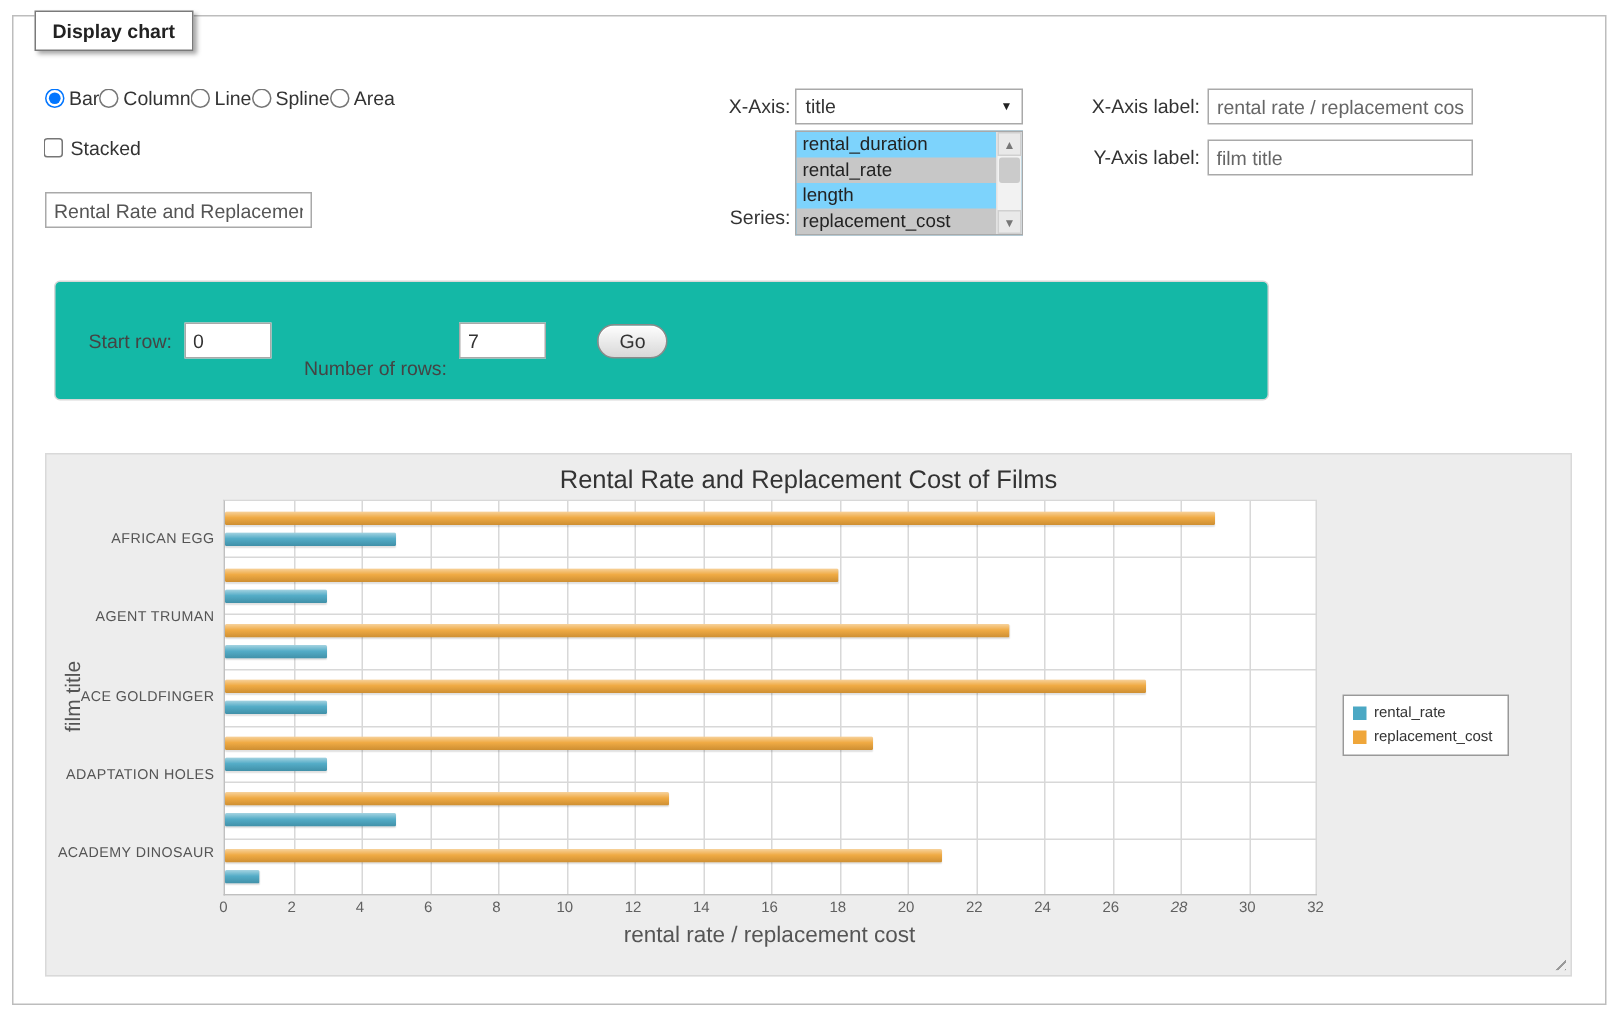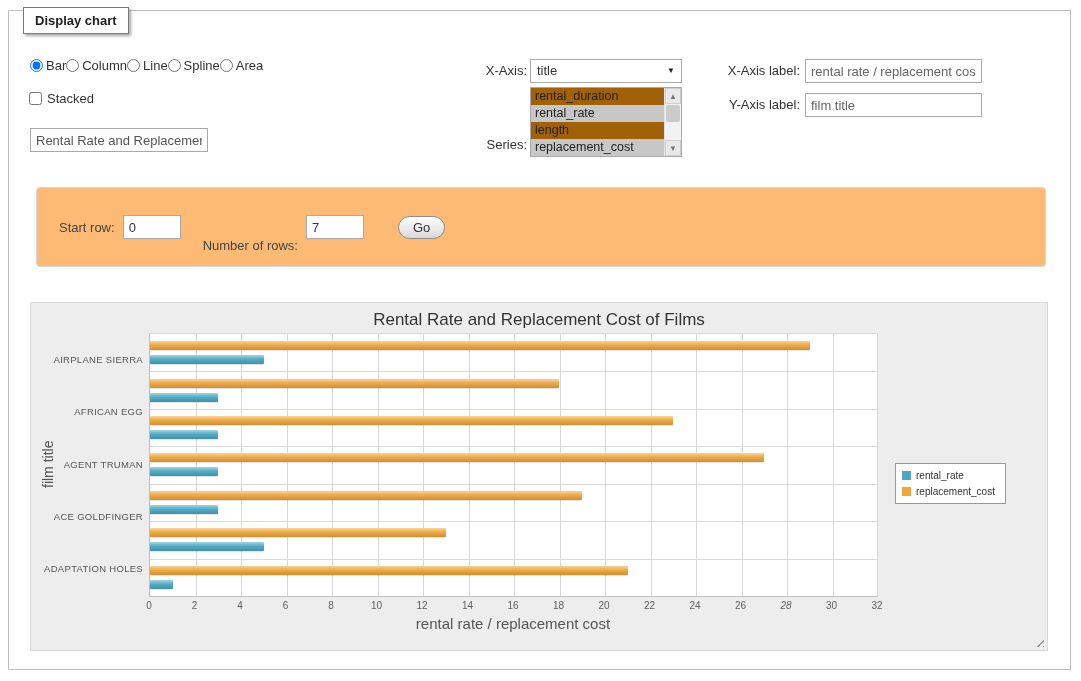--- a/index.html
+++ b/index.html
@@ -30,33 +30,33 @@
   .series-lbl { left:428px; top:124px; width:90px; line-height:20px; }
   .xlabel-lbl { left:696px; top:48px; width:95px; line-height:24px; }
   .ylabel-lbl { left:696px; top:82px; width:95px; line-height:24px; }
 
   .select { position:absolute; left:521px; top:48px; width:152px; height:24px;
     border:1px solid #a9a9a9; background:#fff; box-sizing:border-box;
     font-size:13px; color:#333; line-height:22px; padding:0 6px; }
   .select-arrow { position:absolute; right:6px; top:0; font-size:8px; line-height:22px; color:#222; }
 
   .listbox { position:absolute; left:521px; top:76px; width:152px; height:70px;
-    background:#a16207; border:1px solid #a9a9a9; box-sizing:border-box; }
+    background:#7dd3fc; border:1px solid #a9a9a9; box-sizing:border-box; }
   .listbox-options { position:absolute; left:0; top:0; right:17px; bottom:0; overflow:hidden; }
   .list-option { height:17px; line-height:17px; padding-left:4px; font-size:12.5px; color:#222; white-space:nowrap; }
   .list-option.selected { background:#c7c7c7; }
   .scrollbar { position:absolute; right:0; top:0; bottom:0; width:17px; background:#f2f2f2; border-left:1px solid #e2e2e2; box-sizing:border-box; }
   .sb-btn { position:absolute; left:0; width:16px; height:16px; background:#e9e9e9; color:#777; font-size:8px;
     display:flex; align-items:center; justify-content:center; border:1px solid #d0d0d0; box-sizing:border-box; }
   .sb-up { top:0; } .sb-down { bottom:0; }
   .sb-thumb { position:absolute; left:1px; top:17px; width:14px; height:17px; background:#cbcbcb; border-radius:2px; }
 
   
-  .row-panel { position:absolute; left:27px; top:176px; width:1010px; height:80px;
-    background:#fdba74; border:1px solid #d8d8d8; border-radius:4px; box-sizing:border-box;
+  .row-panel { position:absolute; left:27px; top:176px; width:810px; height:80px;
+    background:#14b8a6; border:1px solid #d8d8d8; border-radius:4px; box-sizing:border-box;
     display:flex; align-items:center; padding-left:22px; gap:8px; }
   .lbl2 { font-size:13px; color:#444; }
   .nrows { margin-left:14px;margin-top:37px; }
   .num-input { position:static; width:58px; color:#333; }
   .go-btn { margin-left:26px; padding:3px 14px; border:1px solid #8a8a8a; border-radius:12px;
     background:linear-gradient(#fefefe,#d8d8d8); font-family:"Liberation Sans", sans-serif;
     font-size:13px; color:#333; box-shadow:inset 0 1px 0 #fff; cursor:pointer; }
 
   
   .chart-panel { position:absolute; left:21px; top:291px; width:1018px; height:349px;
@@ -156,25 +156,25 @@
     <input class="text-input num-input" value="0" style="">
     <span class="lbl2 nrows">Number of rows:</span>
     <input class="text-input num-input" value="7" style="">
     <button class="go-btn">Go</button>
   </div>
 
   <div class="chart-panel">
     <div class="chart-title">Rental Rate and Replacement Cost of Films</div>
     <div class="y-axis-title">film title</div>
     <div class="cat-labels">
-        <div class="cat-label">AIRPLANE SIERRA</div>
         <div class="cat-label">AFRICAN EGG</div>
         <div class="cat-label">AGENT TRUMAN</div>
         <div class="cat-label">ACE GOLDFINGER</div>
         <div class="cat-label">ADAPTATION HOLES</div>
+        <div class="cat-label">ACADEMY DINOSAUR</div>
       </div>
     <div class="plot">
       <div class="rows">
           <div class="cat-row">
             <div class="bar" style="width: 90.5938%; background-color: rgb(239, 166, 58);"></div>
             <div class="bar" style="width: 15.5938%; background-color: rgb(75, 168, 196);"></div>
           </div>
           <div class="cat-row">
             <div class="bar" style="width: 56.2187%; background-color: rgb(239, 166, 58);"></div>
             <div class="bar" style="width: 9.34375%; background-color: rgb(75, 168, 196);"></div>

